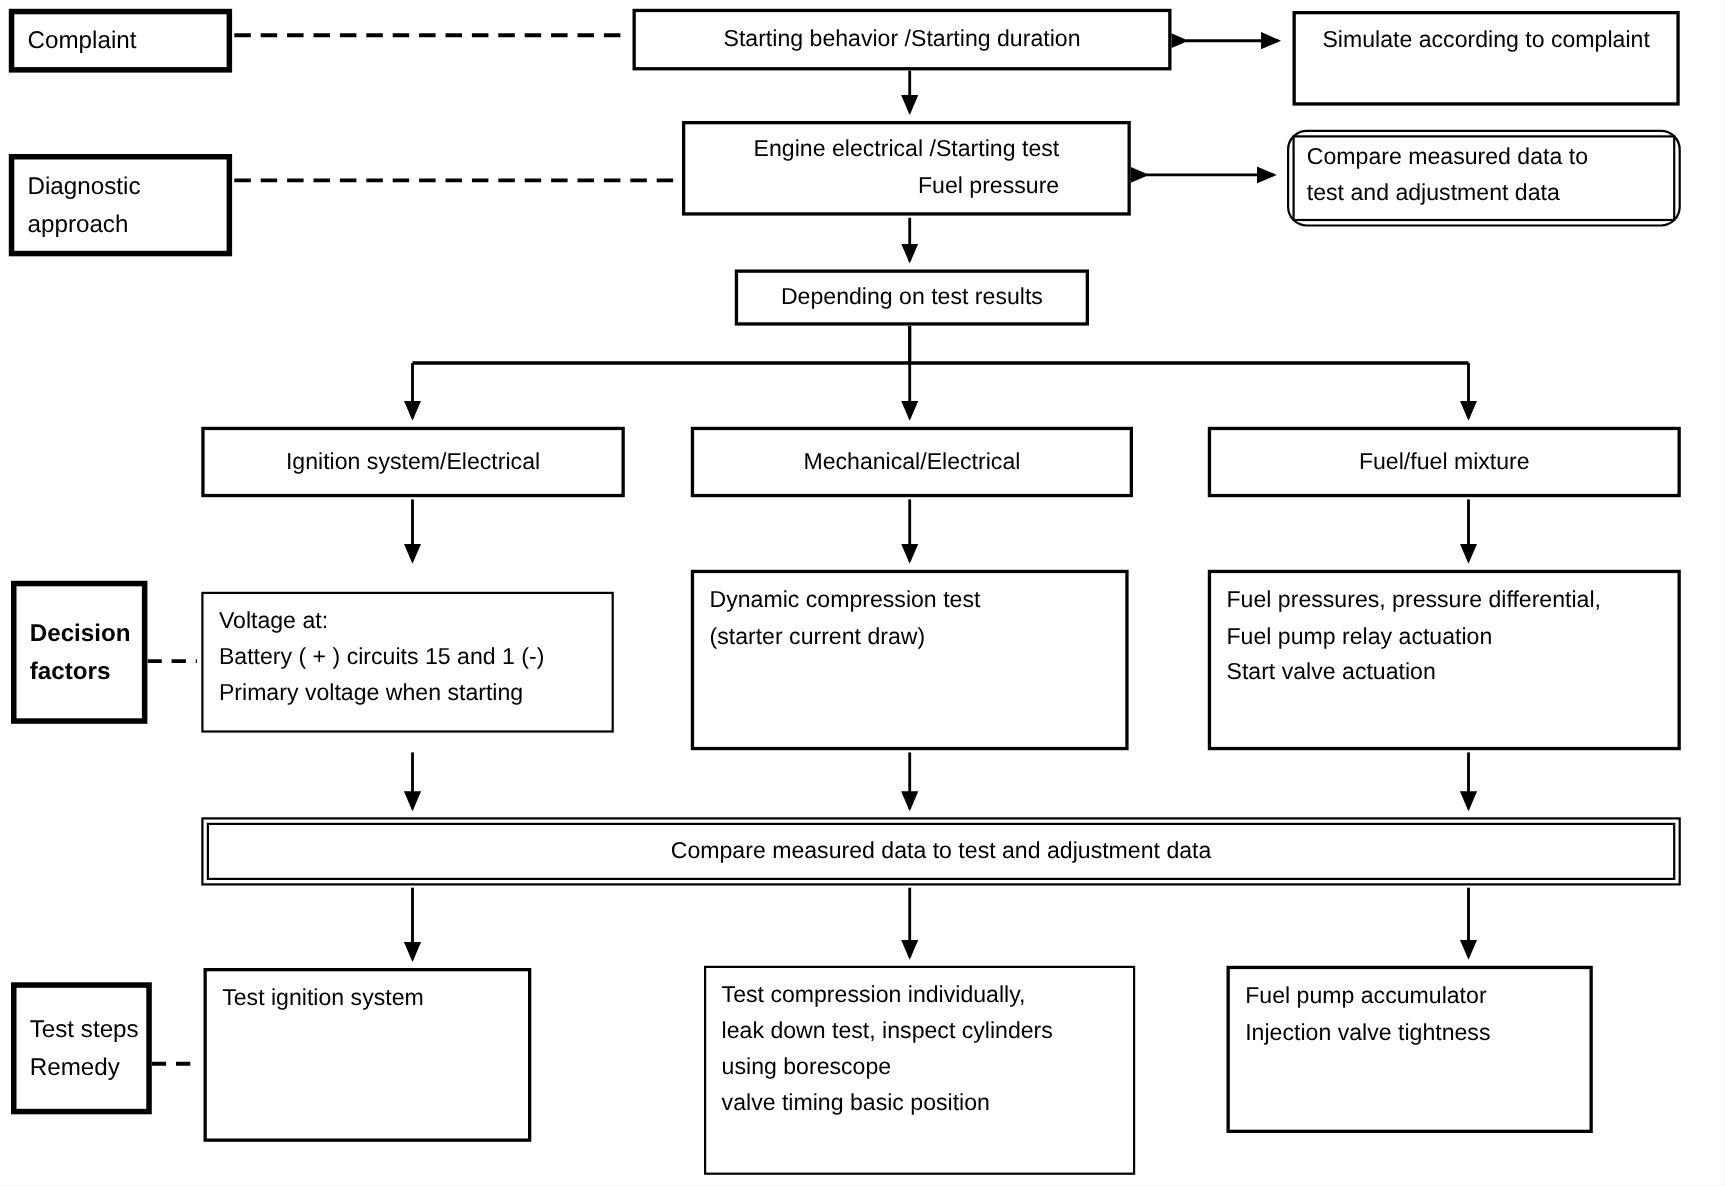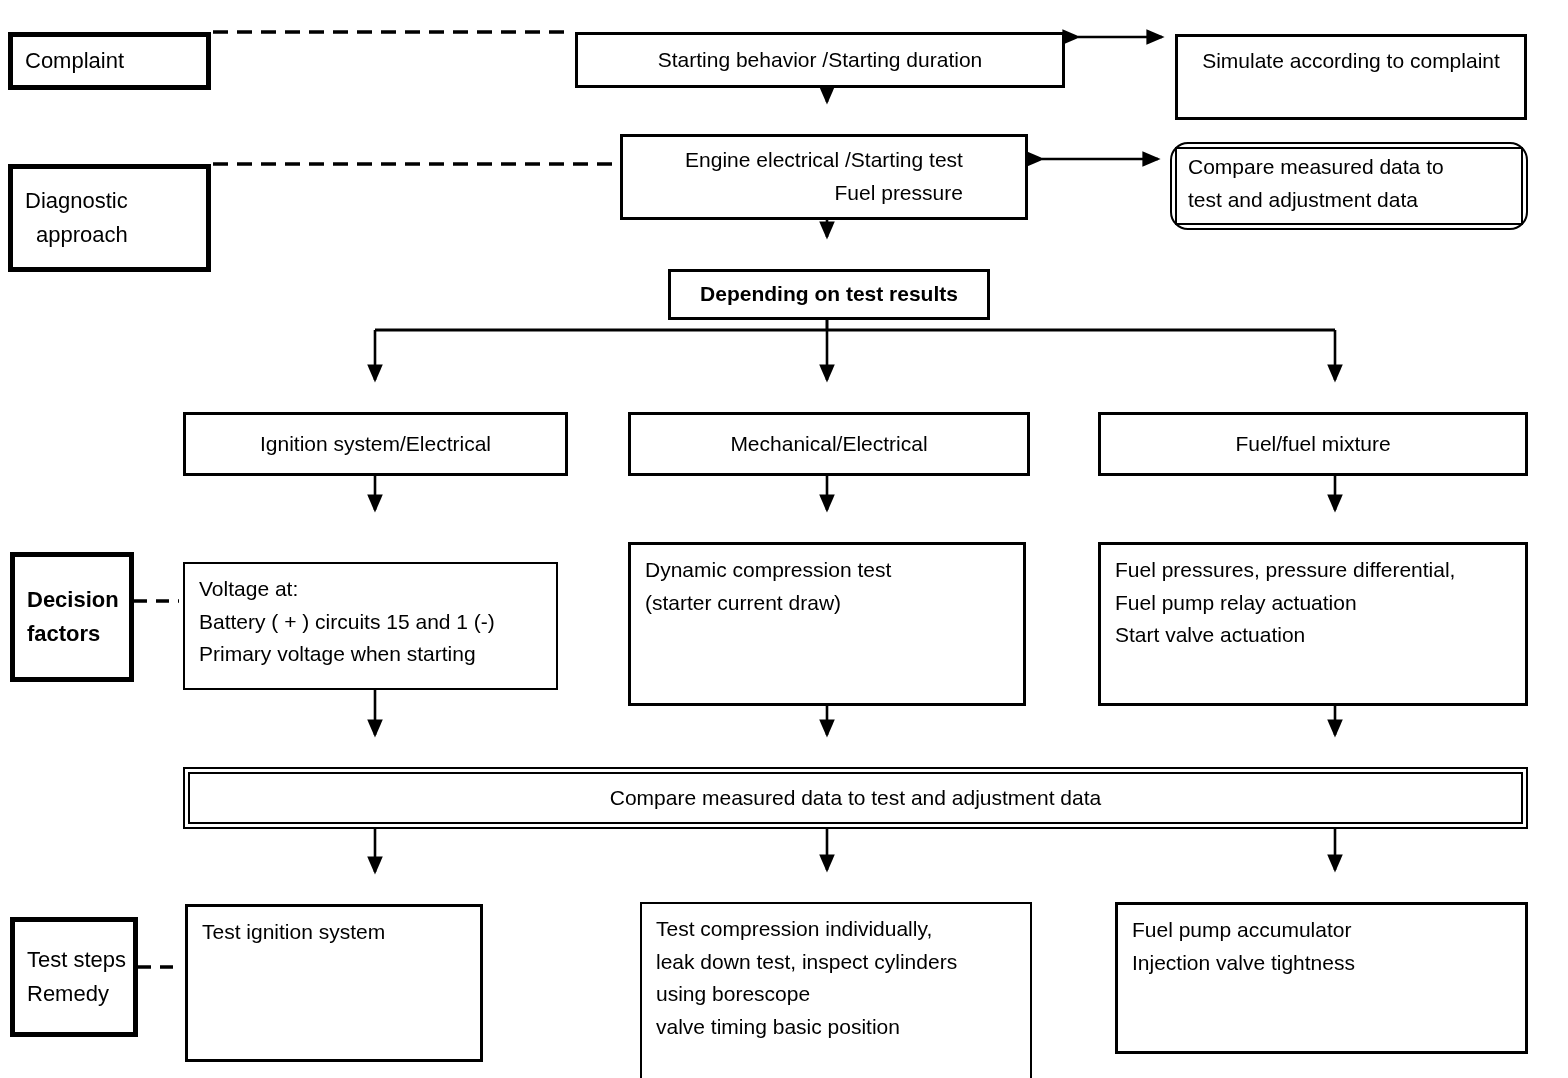--- a/index.html
+++ b/index.html
@@ -14,21 +14,20 @@
   svg.connectors{position:absolute;left:0;top:0;z-index:0;}
   .box{
     position:absolute;
     box-sizing:border-box;
     background:#fff;
     border:3px solid #000;
     font-size:21px;
     line-height:1.55;
     white-space:pre-line;
     z-index:1;
-    margin-top:24px;
   }
   .stage{               
     border-width:5px;
     display:flex;align-items:center;
     padding:4px 6px 4px 12px;
     font-size:22px;
   }
   .center{display:flex;align-items:center;justify-content:center;text-align:right;}
   .topleft{padding:9px 14px;}
   .vcleft{display:flex;align-items:center;padding:0 10px 4px 14px;text-align:left;border-radius:18px;}
@@ -74,40 +73,40 @@
     <path d="M827 684 V735" stroke="#000" stroke-width="2.6" fill="none" marker-end="url(#ah)"></path>
     <path d="M1335 684 V735" stroke="#000" stroke-width="2.6" fill="none" marker-end="url(#ah)"></path>
 
     <path d="M375 807 V872" stroke="#000" stroke-width="2.6" fill="none" marker-end="url(#ah)"></path>
     <path d="M827 807 V870" stroke="#000" stroke-width="2.6" fill="none" marker-end="url(#ah)"></path>
     <path d="M1335 807 V870" stroke="#000" stroke-width="2.6" fill="none" marker-end="url(#ah)"></path>
   </svg>
 
   <div class="box stage" style="left:8px;top:8px;width:203px;height:58px;">Complaint</div>
 
-  <div class="box stage" style="left:8px;top:140px;width:203px;height:108px;text-align:right;">Diagnostic
+  <div class="box stage" style="left:8px;top:140px;width:203px;height:93px;">Diagnostic
 approach</div>
 
   <div class="box stage" style="left:10px;top:528px;width:124px;height:130px;font-weight:bold;">Decision
 factors</div>
 
   <div class="box stage" style="left:10px;top:893px;width:128px;height:120px;">Test steps
 Remedy</div>
 
   <div class="box center" style="left:575px;top:8px;width:490px;height:56px;">Starting behavior /Starting duration</div>
 
   <div class="box" style="left:1175px;top:10px;width:352px;height:86px;padding:8px 12px;text-align:center;">Simulate according to complaint</div>
 
   <div class="box center" style="left:620px;top:110px;width:408px;height:86px;">Engine electrical /Starting test
 Fuel pressure</div>
 
   <div class="box dbl vcleft" style="left:1170px;top:118px;width:358px;height:88px;padding-left:16px;">Compare measured data to
 test and adjustment data</div>
 
-  <div class="box center" style="left:668px;top:245px;width:322px;height:51px;font-weight:bold;">Depending on test results</div>
+  <div class="box center" style="left:668px;top:245px;width:322px;height:51px;">Depending on test results</div>
 
   <div class="box center" style="left:183px;top:388px;width:385px;height:64px;">Ignition system/Electrical</div>
 
   <div class="box center" style="left:628px;top:388px;width:402px;height:64px;">Mechanical/Electrical</div>
 
   <div class="box center" style="left:1098px;top:388px;width:430px;height:64px;">Fuel/fuel mixture</div>
 
   <div class="box topleft" style="left:183px;top:538px;width:375px;height:128px;border-width:2px;">Voltage at:
 Battery ( + ) circuits 15 and 1 (-)
 Primary voltage when starting</div>
@@ -121,16 +120,16 @@
 
   <div class="box dbl center" style="left:183px;top:743px;width:1345px;height:62px;">Compare measured data to test and adjustment data</div>
 
   <div class="box topleft" style="left:185px;top:880px;width:298px;height:158px;">Test ignition system</div>
 
   <div class="box topleft" style="left:640px;top:878px;width:392px;height:190px;border-width:2px;">Test compression individually,
 leak down test, inspect cylinders
 using borescope
 valve timing basic position</div>
 
-  <div class="box topleft" style="left:1115px;top:878px;width:413px;height:152px;">Fuel pump accumulator
+  <div class="box topleft" style="left:1115px;top:878px;width:333px;height:152px;">Fuel pump accumulator
 Injection valve tightness</div>
 
 </div>
 
 </body></html>

